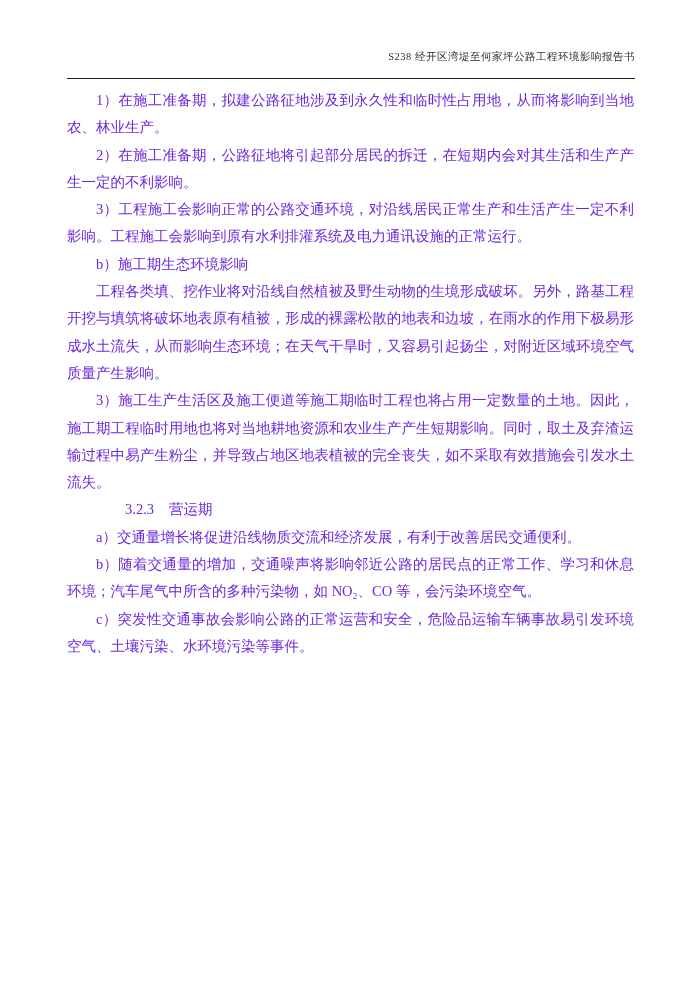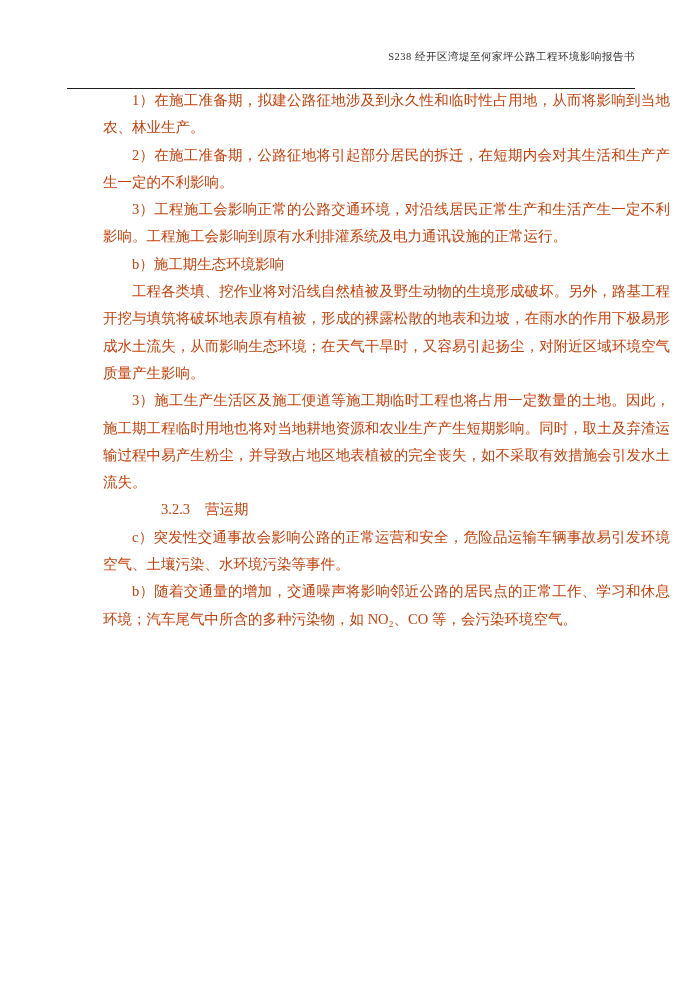--- a/index.html
+++ b/index.html
@@ -18,33 +18,32 @@
   }
   .header {
     position: absolute;
     top: 50px;
     left: 67px;
     width: 568px;
     text-align: right;
     font-size: 10.5px;
     letter-spacing: 0.5px;
     color: #2e2e2e;
-    padding-bottom: 24px;
+    padding-bottom: 14px;
     border-bottom: 1.5px solid #1c1c1c;
   }
   .body-text {
     position: absolute;
     top: 87px;
     left: 67px;
     width: 567px;
     font-size: 14.5px;
     line-height: 27.3px;
     text-align: justify;
-    color: #c2410c;
-    margin-left: 36px;
+    color: #6d28d9;
   }
   .body-text p {
     margin: 0;
     text-indent: 29px;
   }
   .section-heading {
     text-indent: 0;
     margin: 0;
   }
   .section-heading .num {
@@ -76,19 +75,20 @@
     <p>2）在施工准备期，公路征地将引起部分居民的拆迁，在短期内会对其生活和生产产生一定的不利影响。</p>
     <p>3）工程施工会影响正常的公路交通环境，对沿线居民正常生产和生活产生一定不利影响。工程施工会影响到原有水利排灌系统及电力通讯设施的正常运行。</p>
     <p>b）施工期生态环境影响</p>
     <p>工程各类填、挖作业将对沿线自然植被及野生动物的生境形成破坏。另外，路基工程开挖与填筑将破坏地表原有植被，形成的裸露松散的地表和边坡，在雨水的作用下极易形成水土流失，从而影响生态环境；在天气干旱时，又容易引起扬尘，对附近区域环境空气质量产生影响。</p>
     <p>3）施工生产生活区及施工便道等施工期临时工程也将占用一定数量的土地。因此，施工期工程临时用地也将对当地耕地资源和农业生产产生短期影响。同时，取土及弃渣运输过程中易产生粉尘，并导致占地区地表植被的完全丧失，如不采取有效措施会引发水土流失。</p>
 
     <p class="section-heading">
       <span class="num">3.2.3</span><span>营运期</span>
     </p>
 
+    <p>a）交通量增长将促进沿线物质交流和经济发展，有利于改善居民交通便利。</p>
+    <p>b）随着交通量的增加，交通噪声将影响邻近公路的居民点的正常工作、学习和休息环境；汽车尾气中所含的多种污染物，如 NO₂、CO 等，会污染环境空气。</p>
     <p>c）突发性交通事故会影响公路的正常运营和安全，危险品运输车辆事故易引发环境空气、土壤污染、水环境污染等事件。</p>
-    <p>b）随着交通量的增加，交通噪声将影响邻近公路的居民点的正常工作、学习和休息环境；汽车尾气中所含的多种污染物，如 NO₂、CO 等，会污染环境空气。</p>
   </div>
 
   <div class="page-number">49</div>
 
 </div>
 
 </body></html>

